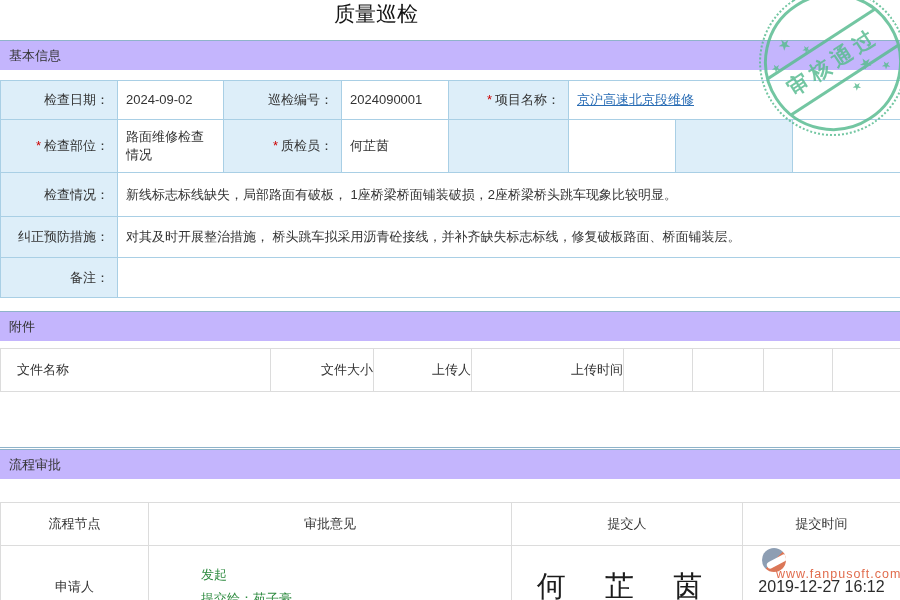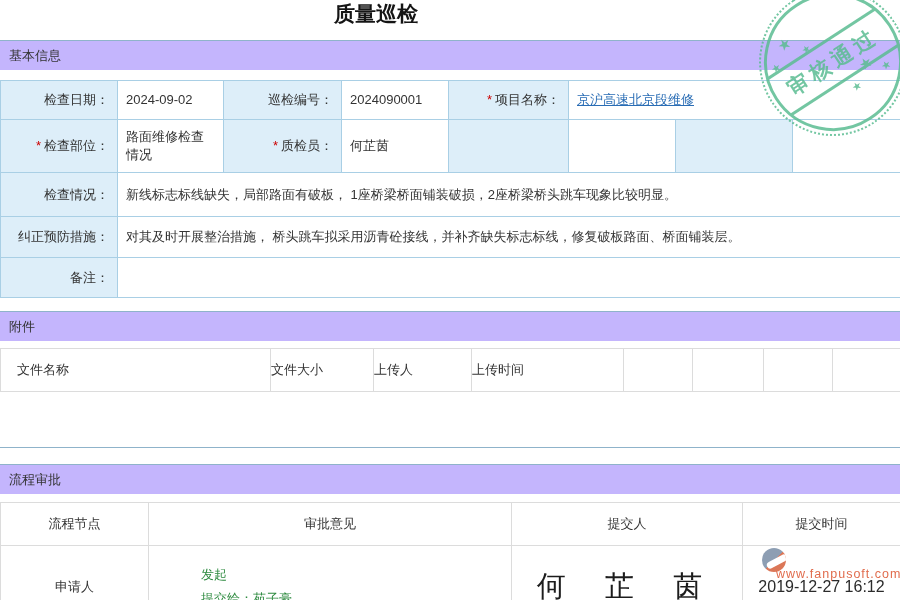--- a/index.html
+++ b/index.html
@@ -3,31 +3,31 @@
 <meta charset="utf-8">
 <style>
   * { margin:0; padding:0; box-sizing:border-box; }
   html,body { width:900px; height:600px; }
   body {
     position:relative; overflow:hidden; background:#ffffff;
     font-family:"Liberation Sans","DejaVu Sans",sans-serif; color:#333;
   }
   .page-title {
     position:absolute; top:0; left:0; width:752px; text-align:center;
-    font-size:21px; font-weight:bold; color:#141414; line-height:27px;
+    font-size:21px; font-weight:normal; color:#141414; line-height:27px;
   }
   .section-bar {
     position:absolute; left:0; width:900px; height:30px;
     background:#c4b5fd; border-top:1px solid #8fb3ca;
     display:flex; align-items:center; padding-left:9px;
     font-size:13px; color:#333;
   }
   #bar-basic   { top:40px; }
   #bar-attach  { top:311px;text-align:right; }
-  #bar-approve { top:464px; }
+  #bar-approve { top:449px; }
 
   table { border-collapse:collapse; table-layout:fixed; position:absolute; left:0; width:900px; }
 
   
   .info-table { top:80px; }
   .info-table td {
     border:1px solid #a9cfe5; font-size:13px; color:#333;
     padding:3px 8px; vertical-align:middle; overflow:hidden;
   }
   .info-table td.lbl { background:#ddeef9; text-align:right; }
@@ -37,21 +37,21 @@
   .info-table tr:nth-child(3) td { height:44px; }
   .info-table tr:nth-child(4) td { height:41px; }
   .info-table tr:nth-child(5) td { height:40px; }
   .req { color:#cc0000; margin-right:3px; font-size:13px; }
   a.link { color:#2a6db5; text-decoration:underline; cursor:pointer; }
 
   
   .attach-table { top:348px; }
   .attach-table td {
     border:1px solid #dcdcdc; height:43px; font-size:13px; color:#333;
-    text-align:left; vertical-align:middle; background:#fff;
+    text-align:right; vertical-align:middle; background:#fff;
   }
   .attach-table td.first { text-align:left; padding-left:16px; }
   .attach-body {
     position:absolute; top:392px; left:0; width:900px; height:56px;
     background:#fff; border-bottom:1px solid #8fb3ca;
   }
 
   
   .approval-table { top:502px; background:transparent; }
   .approval-table td {

